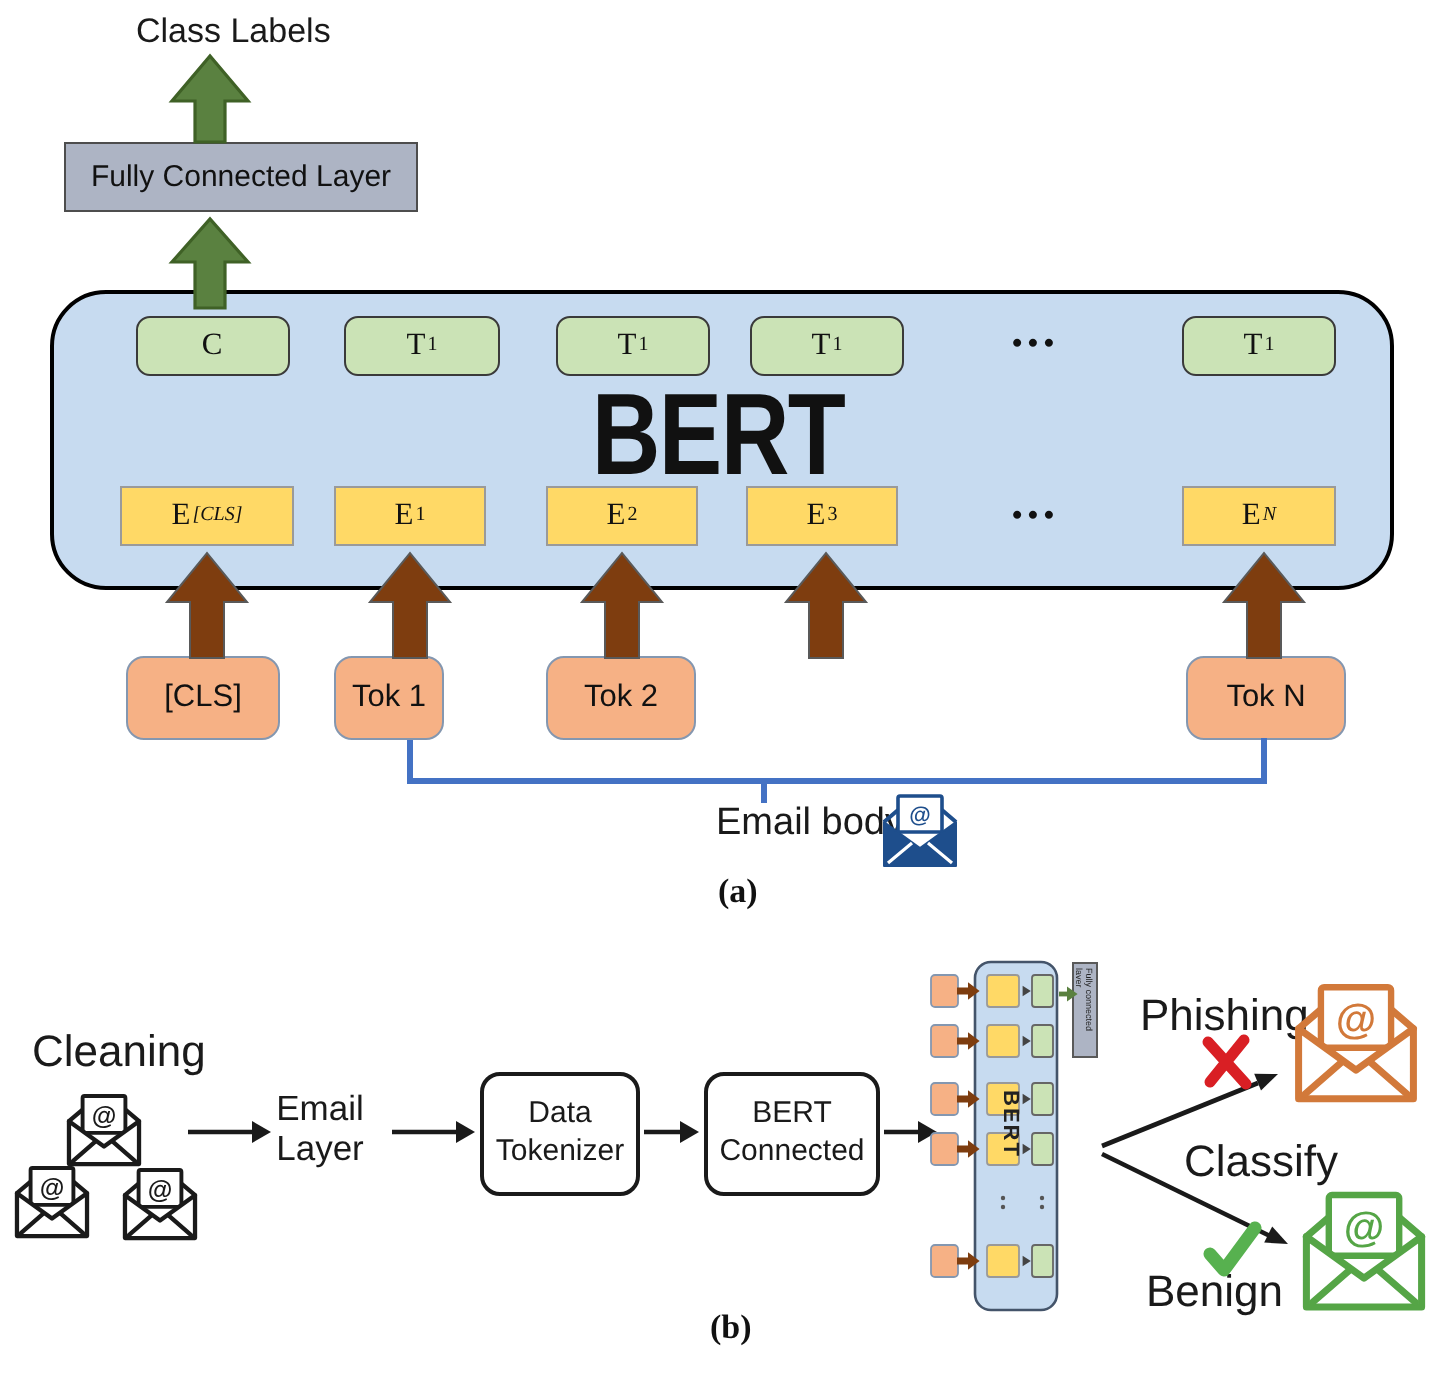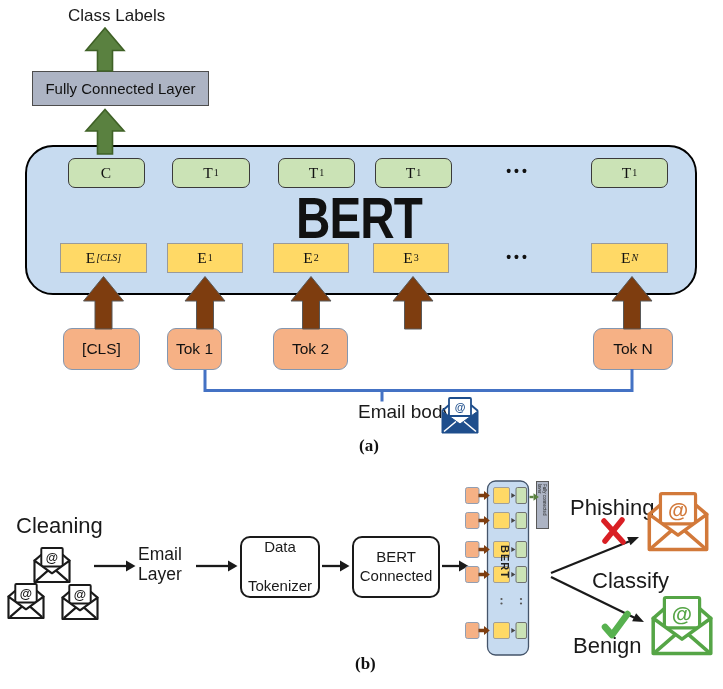--- a/index.html
+++ b/index.html
@@ -142,21 +142,21 @@
   <div class="lbl" style="left:358px;top:401px;font-size:19px;">Email body</div>
   <div class="cap" style="left:359px;top:436px;">(a)</div>
 
   <div class="lbl b-label" style="left:16px;top:513px;">Cleaning</div>
 
   <div class="two-line" style="left:128px;top:545px;width:64px;">
     <div>Email</div>
     <div>Layer</div>
   </div>
 
-  <div class="wbox" style="left:240px;top:536px;width:80px;height:62px;justify-content:space-between;">
+  <div class="wbox" style="left:240px;top:536px;width:80px;height:62px;">
     <div>Data</div>
     <div>Tokenizer</div>
   </div>
 
   <div class="wbox" style="left:352px;top:536px;width:88px;height:62px;">
     <div>BERT</div>
     <div>Connected</div>
   </div>
 
   <div class="mini-vtext mini-bert-t" style="left:499px;top:545px;">BERT</div>

